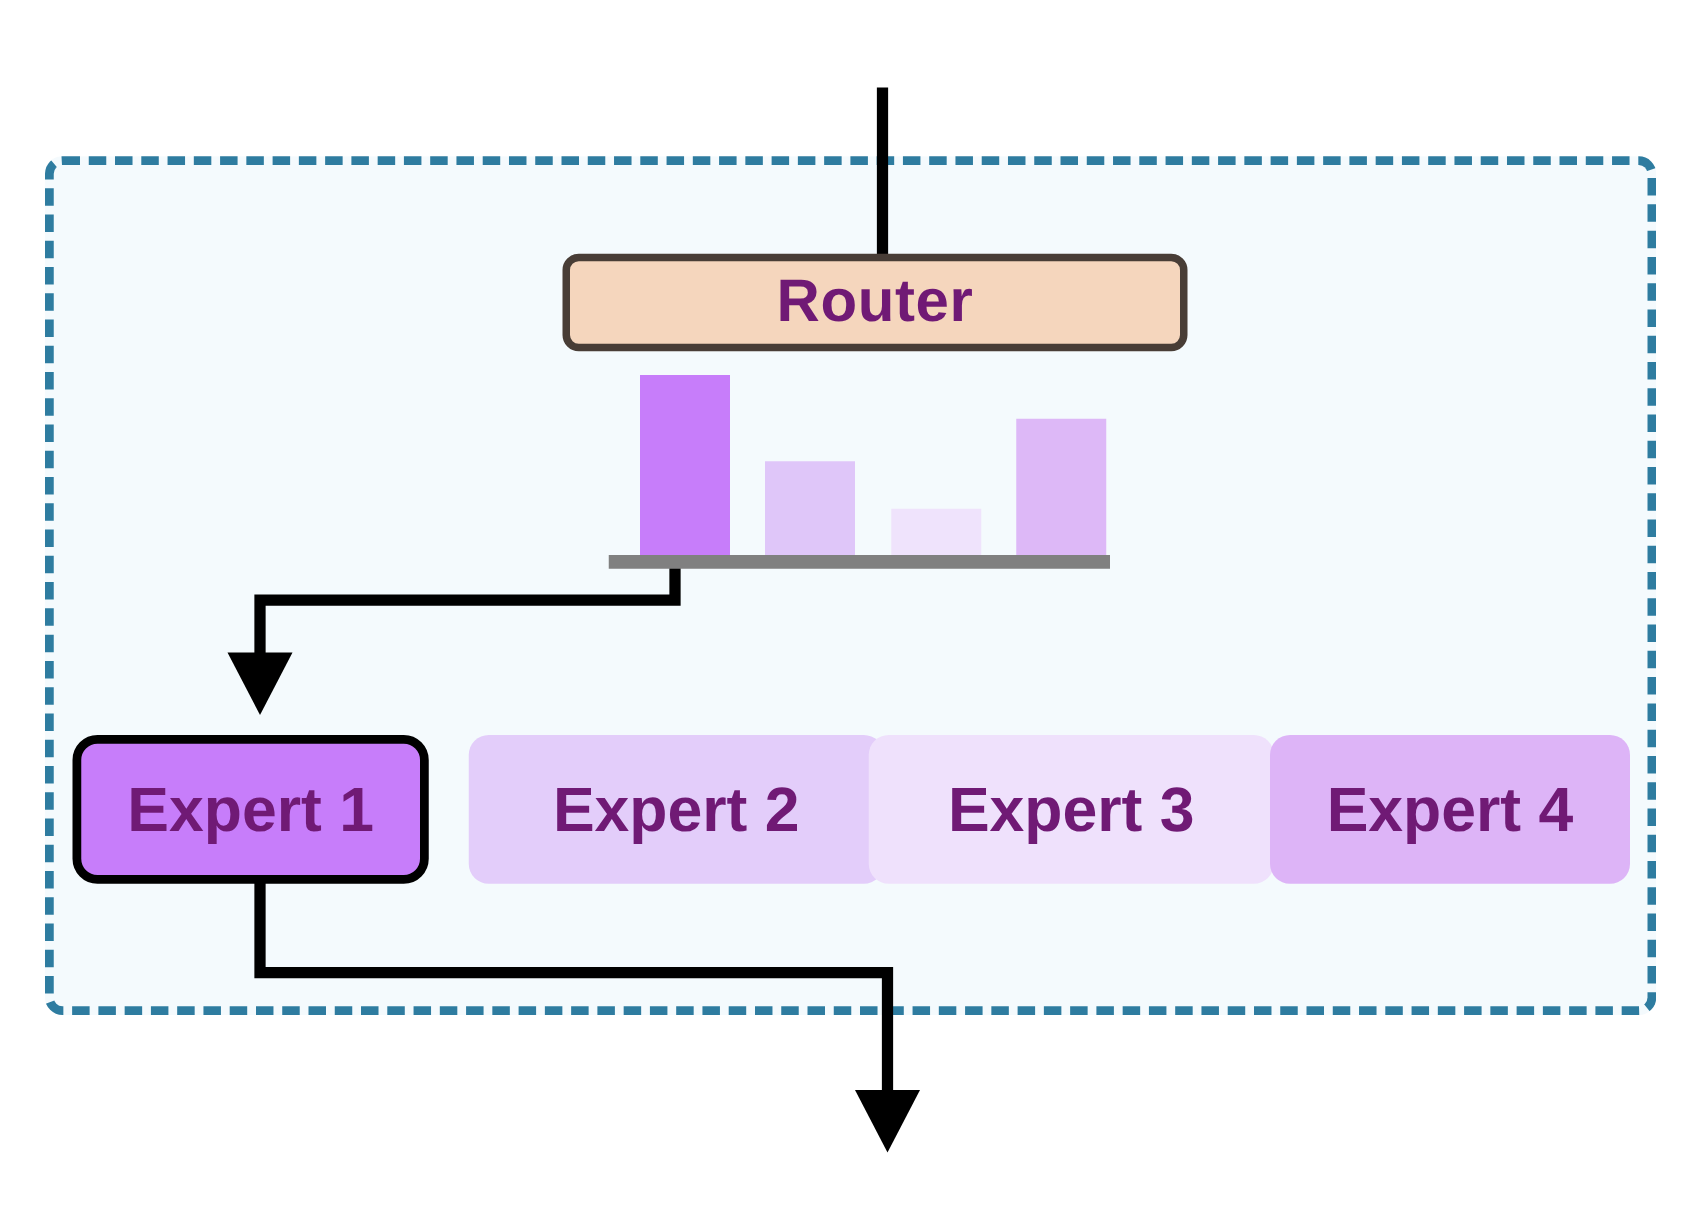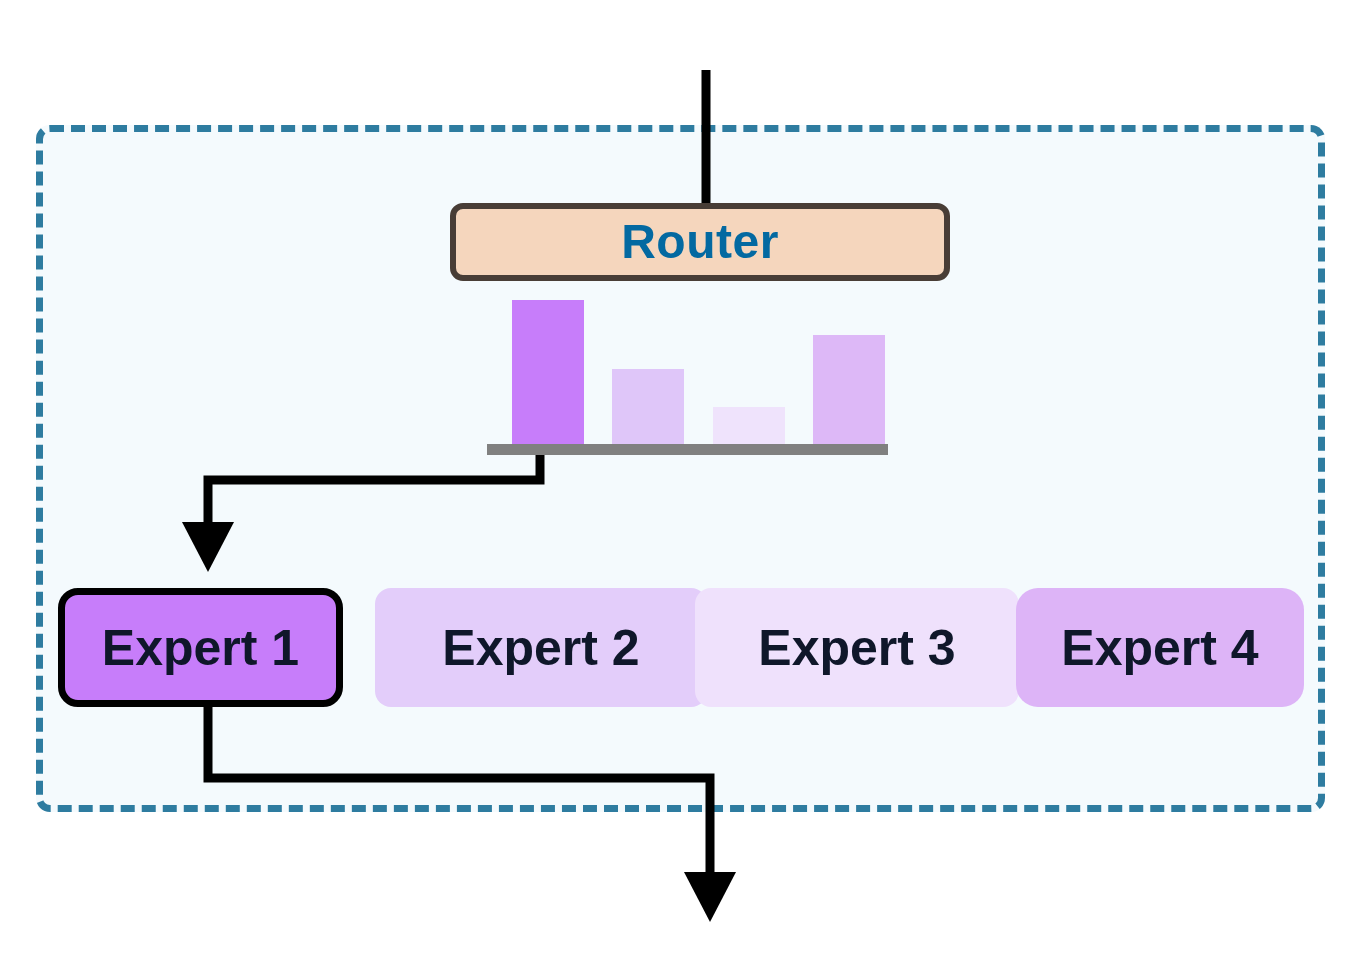--- a/index.html
+++ b/index.html
@@ -52,21 +52,21 @@
     background: #f5d6bd;
     border: 6px solid #483d36;
     border-radius: 13px;
     display: flex;
     align-items: center;
     justify-content: center;
   }
   #router-box .router-label {
     font-size: 48px;
     font-weight: bold;
-    color: #0369a1;
+    color: #701a75;
     letter-spacing: 0.5px;
     line-height: 1;
   }
 
   
   #router-chart {
     position: absolute;
     left: 487px;
     top: 300px;
     width: 401px;
@@ -93,21 +93,21 @@
     box-sizing: border-box;
     border-radius: 16px;
     display: flex;
     align-items: center;
     justify-content: center;
     overflow: visible;
   }
   .expert .expert-label {
     font-size: 50px;
     font-weight: bold;
-    color: #0f172a;
+    color: #701a75;
     line-height: 1;
     white-space: nowrap;
   }
   .expert.selected {
     border: 7px solid #000000;
     border-radius: 20px;
   }
 </style>
 </head>
 <body>
@@ -142,18 +142,18 @@
   <div id="expert-row">
       <div class="expert selected" style="left: 58px; width: 285px; background: rgb(199, 125, 250);">
         <span class="expert-label">Expert 1</span>
       </div>
       <div class="expert" style="left: 375px; width: 332px; background: rgb(227, 205, 250);">
         <span class="expert-label">Expert 2</span>
       </div>
       <div class="expert" style="left: 695px; width: 324px; background: rgb(239, 225, 252);">
         <span class="expert-label">Expert 3</span>
       </div>
-      <div class="expert" style="left: 1016px; width: 288px; background: rgb(221, 180, 247); border-radius: 22px;">
+      <div class="expert" style="left: 1016px; width: 288px; background: rgb(221, 180, 247);">
         <span class="expert-label">Expert 4</span>
       </div>
     </div>
 
 </div>
 
 </body></html>

